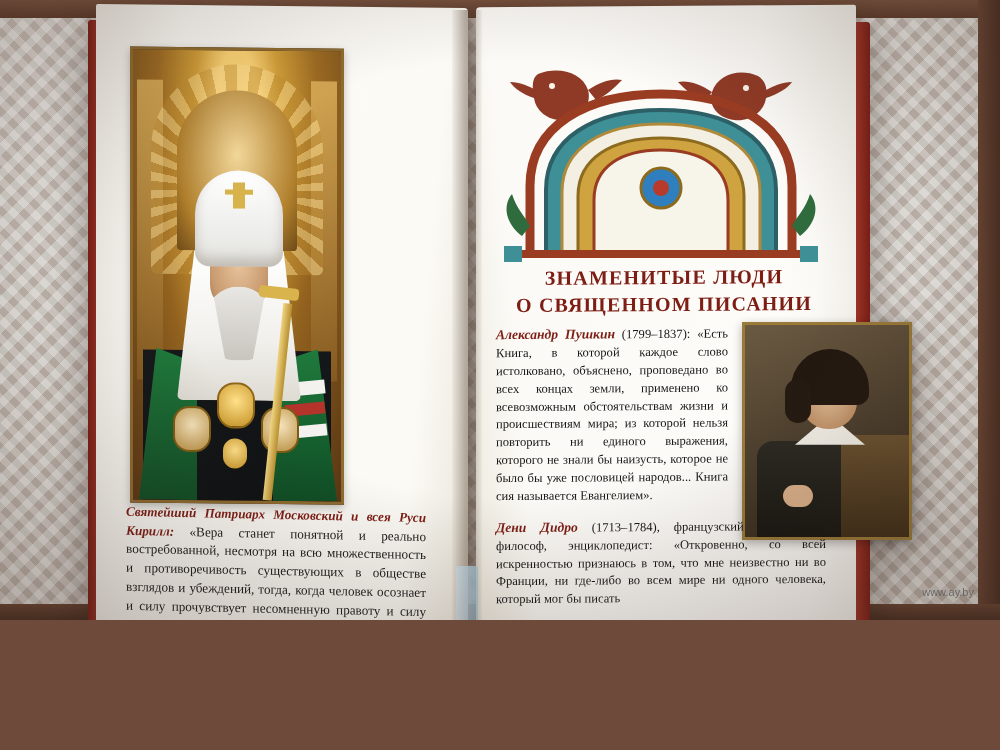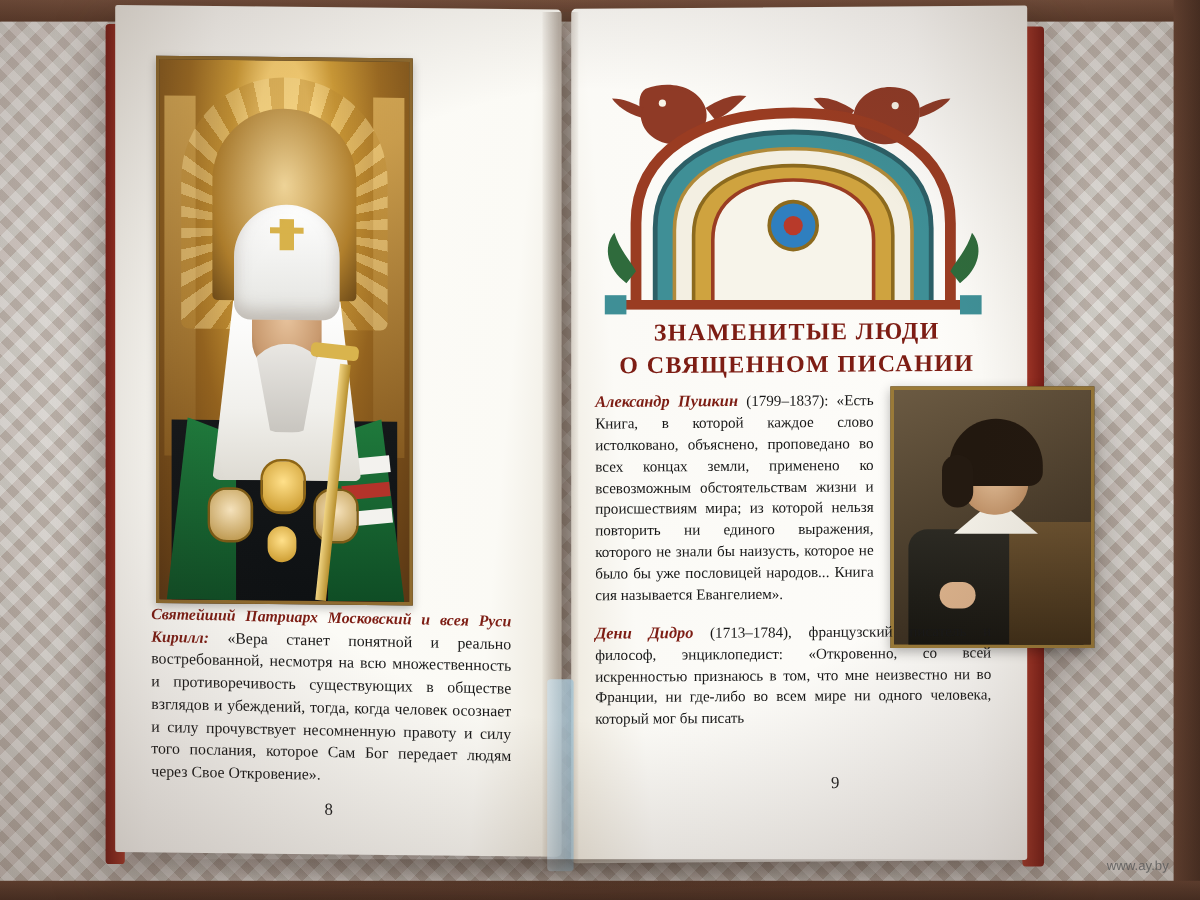--- a/index.html
+++ b/index.html
@@ -1,21 +1,21 @@
 <!DOCTYPE html>
 <html><head>
 <meta charset="utf-8">
 <style>
   html,body{margin:0;padding:0;}
   body{
     width:1000px;height:750px;overflow:hidden;
     font-family:"Liberation Serif", serif;
     background:#6e4a3a;
   }
-  #scene{position:relative;width:1000px;height:750px;overflow:hidden;}
+  #scene{position:relative;width:1000px;height:620px;overflow:hidden;}
 
   
   .bg{
     position:absolute;inset:0;
     background:
       radial-gradient(circle at 12% 30%, rgba(255,255,255,.55) 0 2px, transparent 3px),
       radial-gradient(circle at 30% 60%, rgba(190,60,50,.5) 0 2px, transparent 3px),
       radial-gradient(circle at 70% 20%, rgba(60,110,70,.45) 0 2px, transparent 3px),
       repeating-linear-gradient(45deg, rgba(255,255,255,.45) 0 7px, rgba(200,205,200,.25) 7px 14px),
       repeating-linear-gradient(-45deg, rgba(120,70,60,.20) 0 9px, rgba(250,250,248,.35) 9px 18px),

